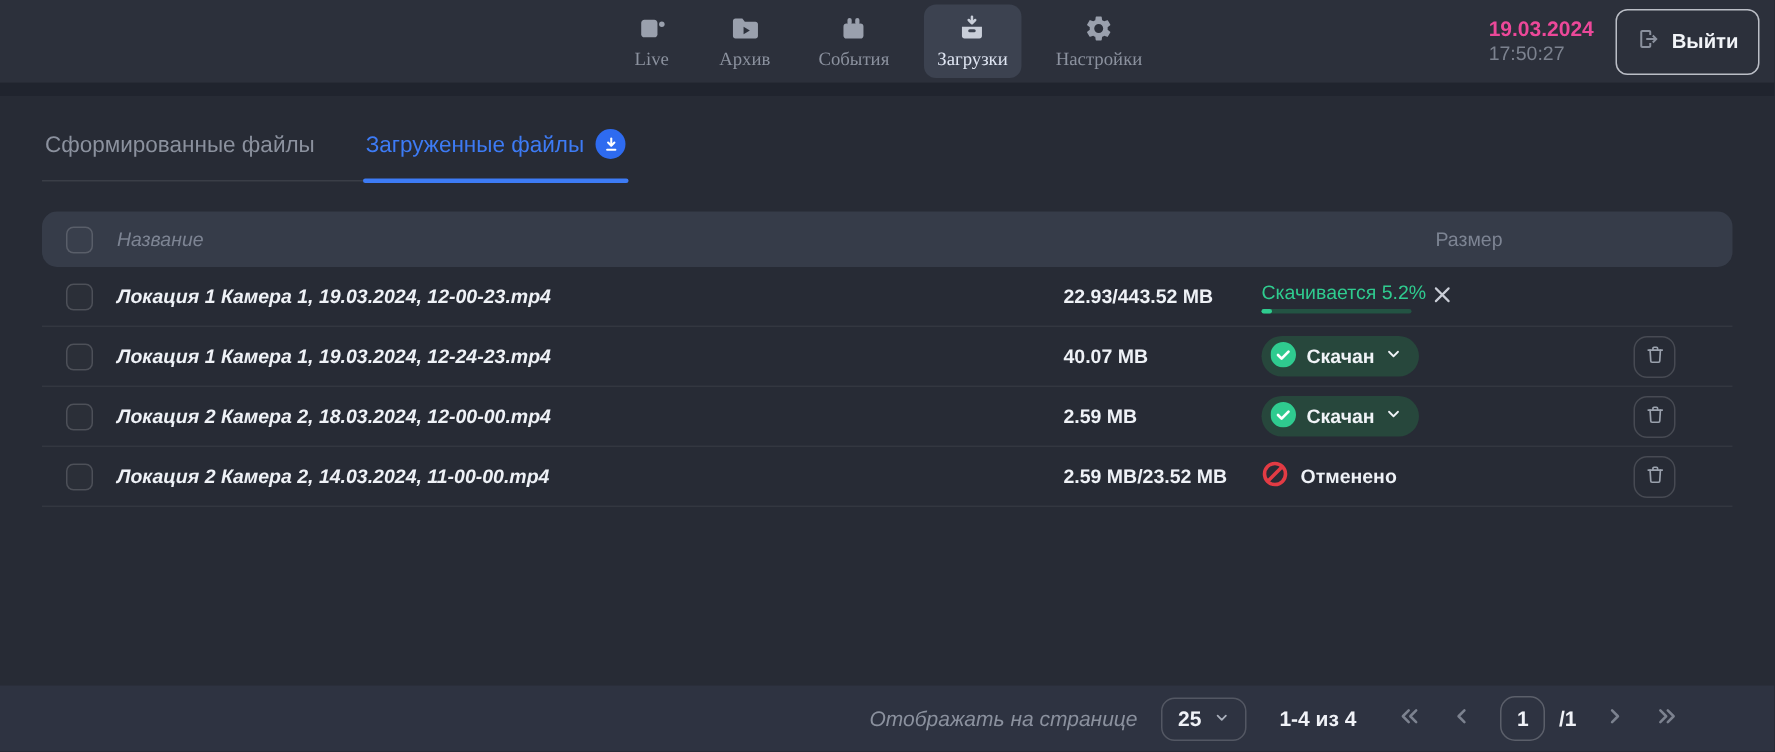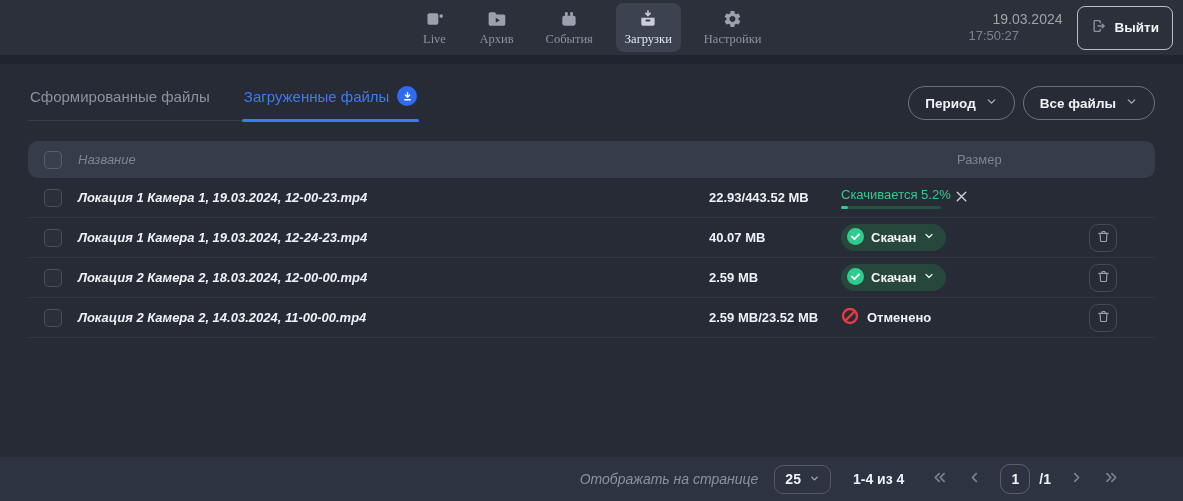--- a/index.html
+++ b/index.html
@@ -24,21 +24,21 @@
   }
   .nav-item .nav-label { font-size:12.5px; color:#8b919e; white-space:nowrap; }
   .nav-item svg { display:block; }
   .nav-item.active { background:#3c4250; }
   .nav-item.active .nav-label { color:#dfe5f2; }
   .topbar-right {
     position:absolute; right:10px; top:0; height:55px;
     display:flex; align-items:center; gap:14px;
   }
   .datetime { display:flex; flex-direction:column; line-height:1.25; }
-  .date { font-size:14px; font-weight:normal; color:#a3a3a3;margin-left:24px; }
+  .date { font-size:14px; font-weight:bold; color:#ec4899; }
   .time { font-size:13px; color:#7c828f; }
   .logout-btn {
     display:flex; align-items:center; gap:7px;
     height:44px; padding:0 13px; border-radius:8px;
     border:1px solid rgba(235,238,245,0.75); background:transparent;
     color:#f2f4f8; font-size:13.5px; font-weight:bold; cursor:pointer;
     font-family:inherit;
   }
   .divider-band { height:9px; background:#20242e; flex:0 0 auto; }
 
@@ -214,38 +214,20 @@
       <div class="tab active">
         <span>Загруженные файлы</span>
         <span class="tab-badge">
           <svg width="11" height="11" viewBox="0 0 12 12">
               <path d="M6 1.5v4.8" stroke="#fff" stroke-width="1.5" fill="none" stroke-linecap="round"></path>
               <path d="M3.7 4.4L6 6.7l2.3-2.3" stroke="#fff" stroke-width="1.5" fill="none" stroke-linecap="round" stroke-linejoin="round"></path>
               <path d="M3 9.6h6" stroke="#fff" stroke-width="1.5" stroke-linecap="round"></path>
             </svg>
         </span>
       </div>
-    </div>
-    <div class="filters">
-      <button class="pill-btn">
-        <span>Период</span>
-        <span>
-          <svg width="13" height="13" viewBox="0 0 24 24">
-              <polyline points="6 9 12 15 18 9" stroke="#aab0bc" stroke-width="2.4" fill="none" stroke-linecap="round" stroke-linejoin="round"></polyline>
-            </svg>
-        </span>
-      </button>
-      <button class="pill-btn">
-        <span>Все файлы</span>
-        <span>
-          <svg width="13" height="13" viewBox="0 0 24 24">
-              <polyline points="6 9 12 15 18 9" stroke="#aab0bc" stroke-width="2.4" fill="none" stroke-linecap="round" stroke-linejoin="round"></polyline>
-            </svg>
-        </span>
-      </button>
     </div>
   </div>
 
   <div class="table">
     <div class="trow thead">
       <div class="cell-check">
           <span class="checkbox"></span>
         </div>
       <div class="cell-name">Название</div>
       <div class="cell-size">Размер</div>

